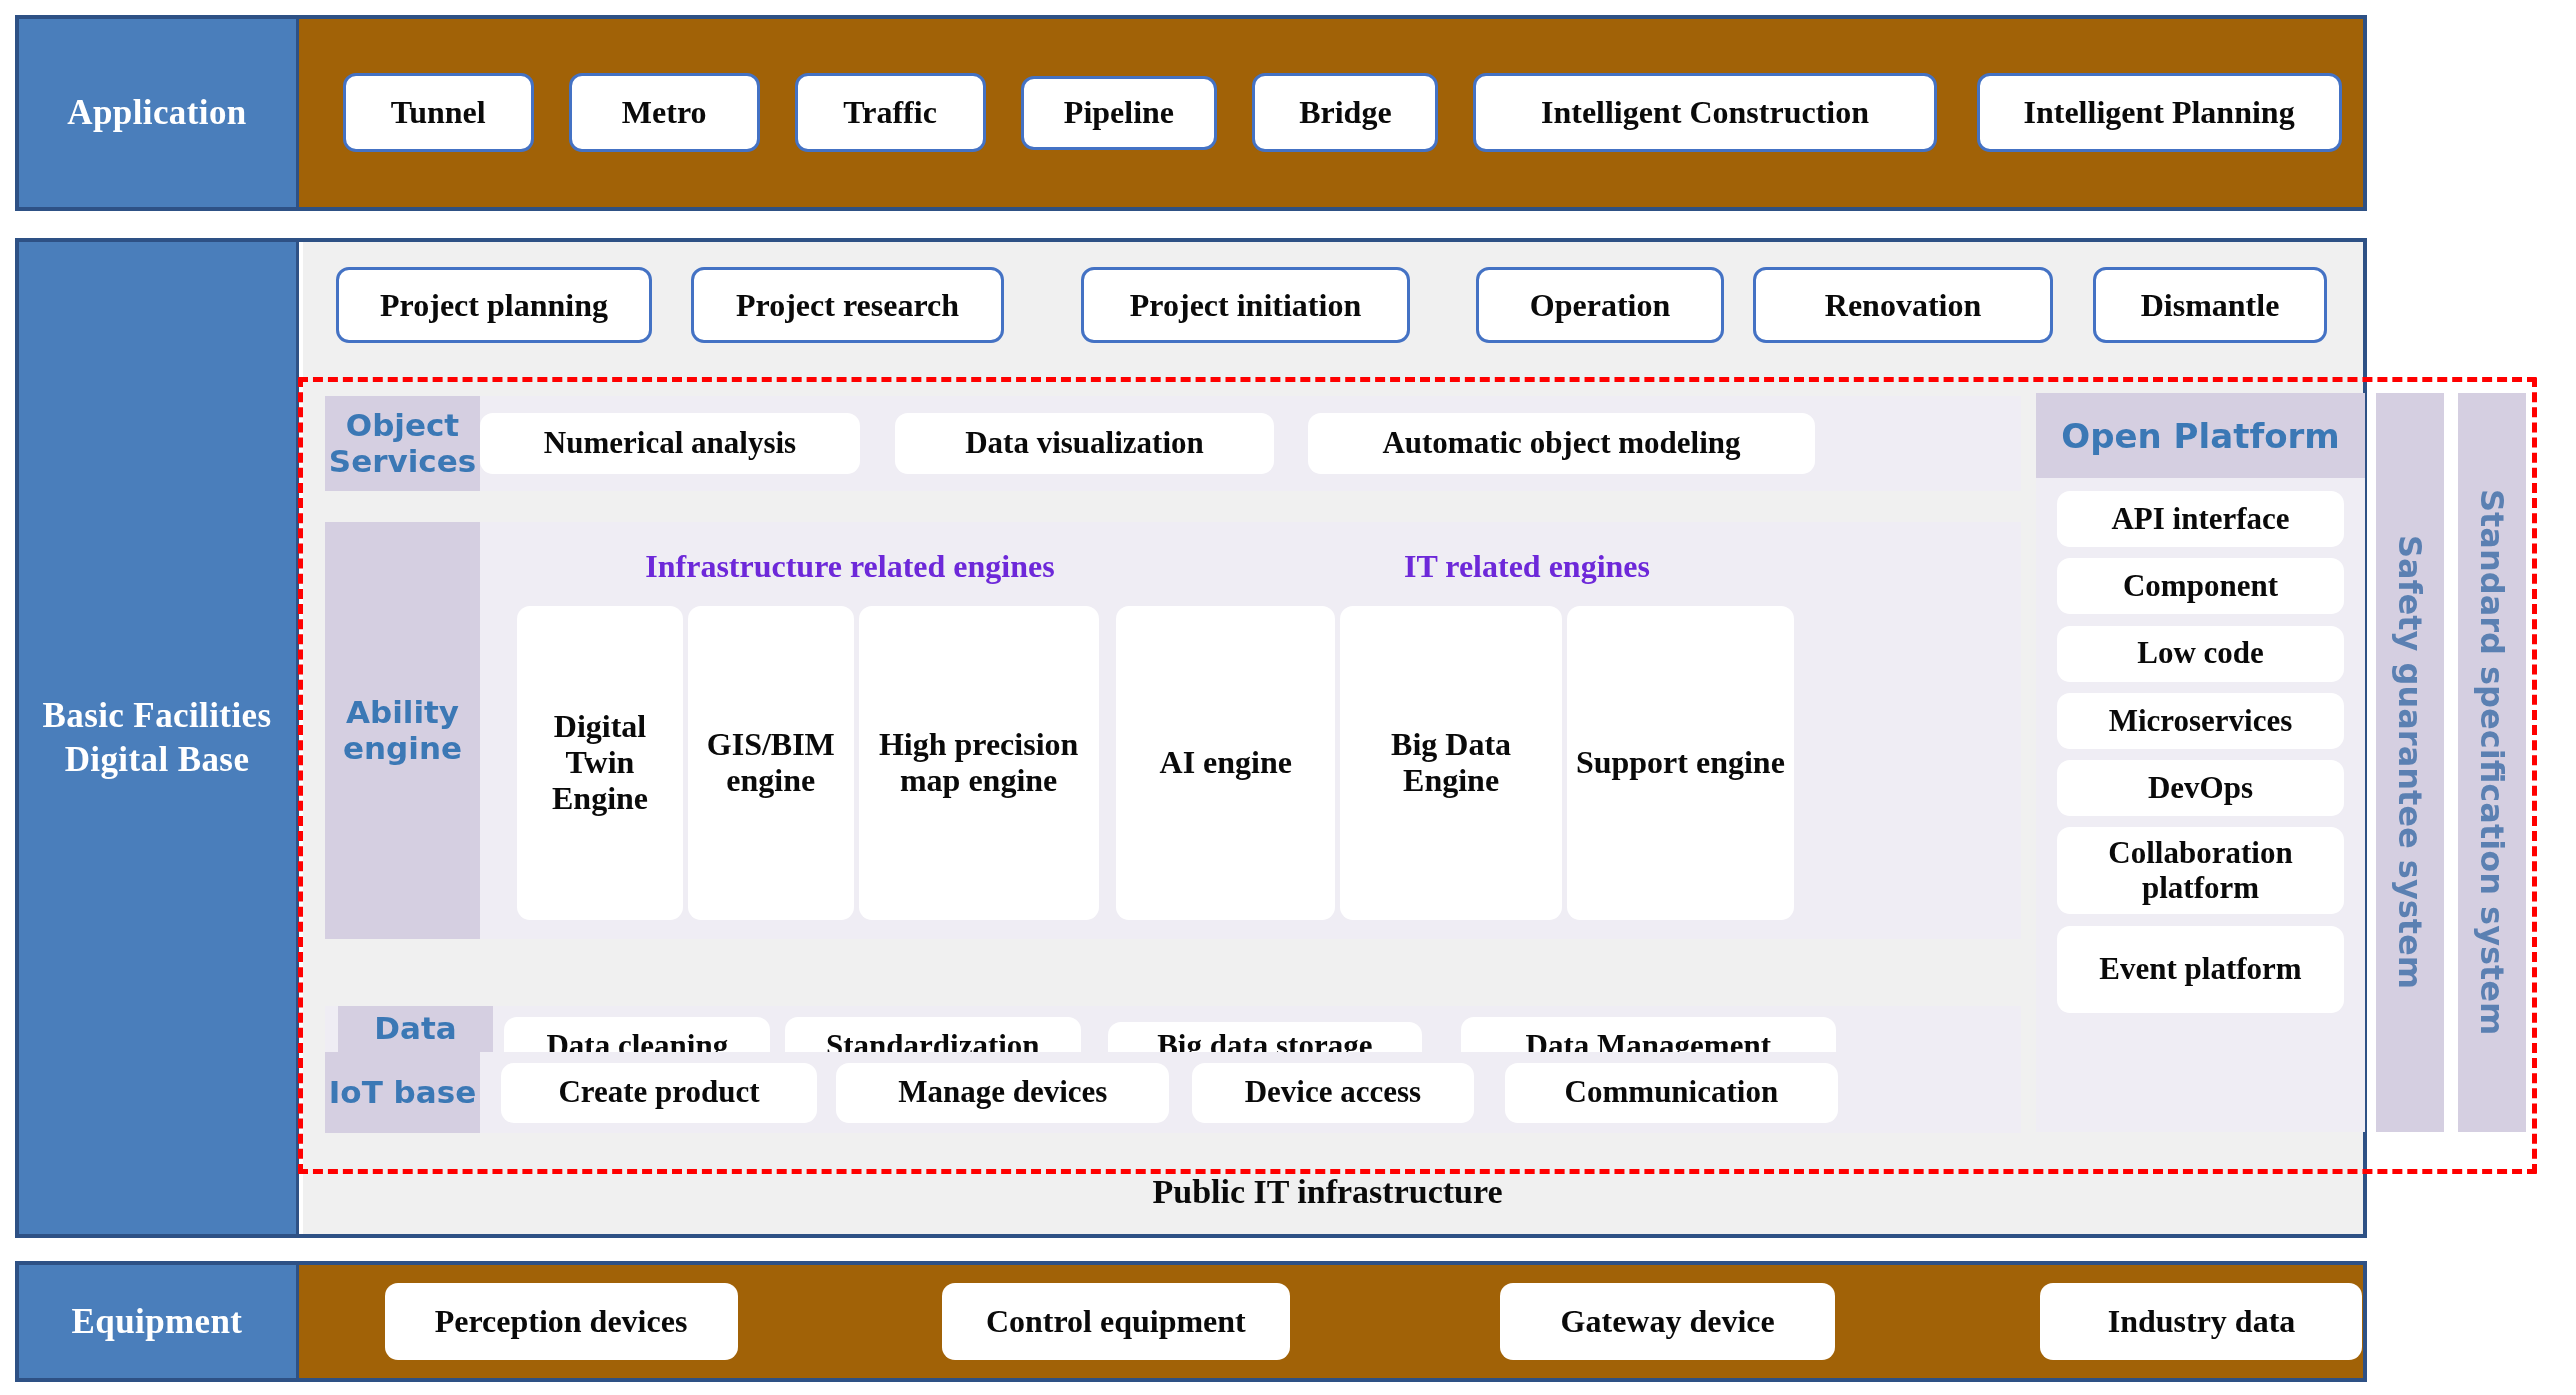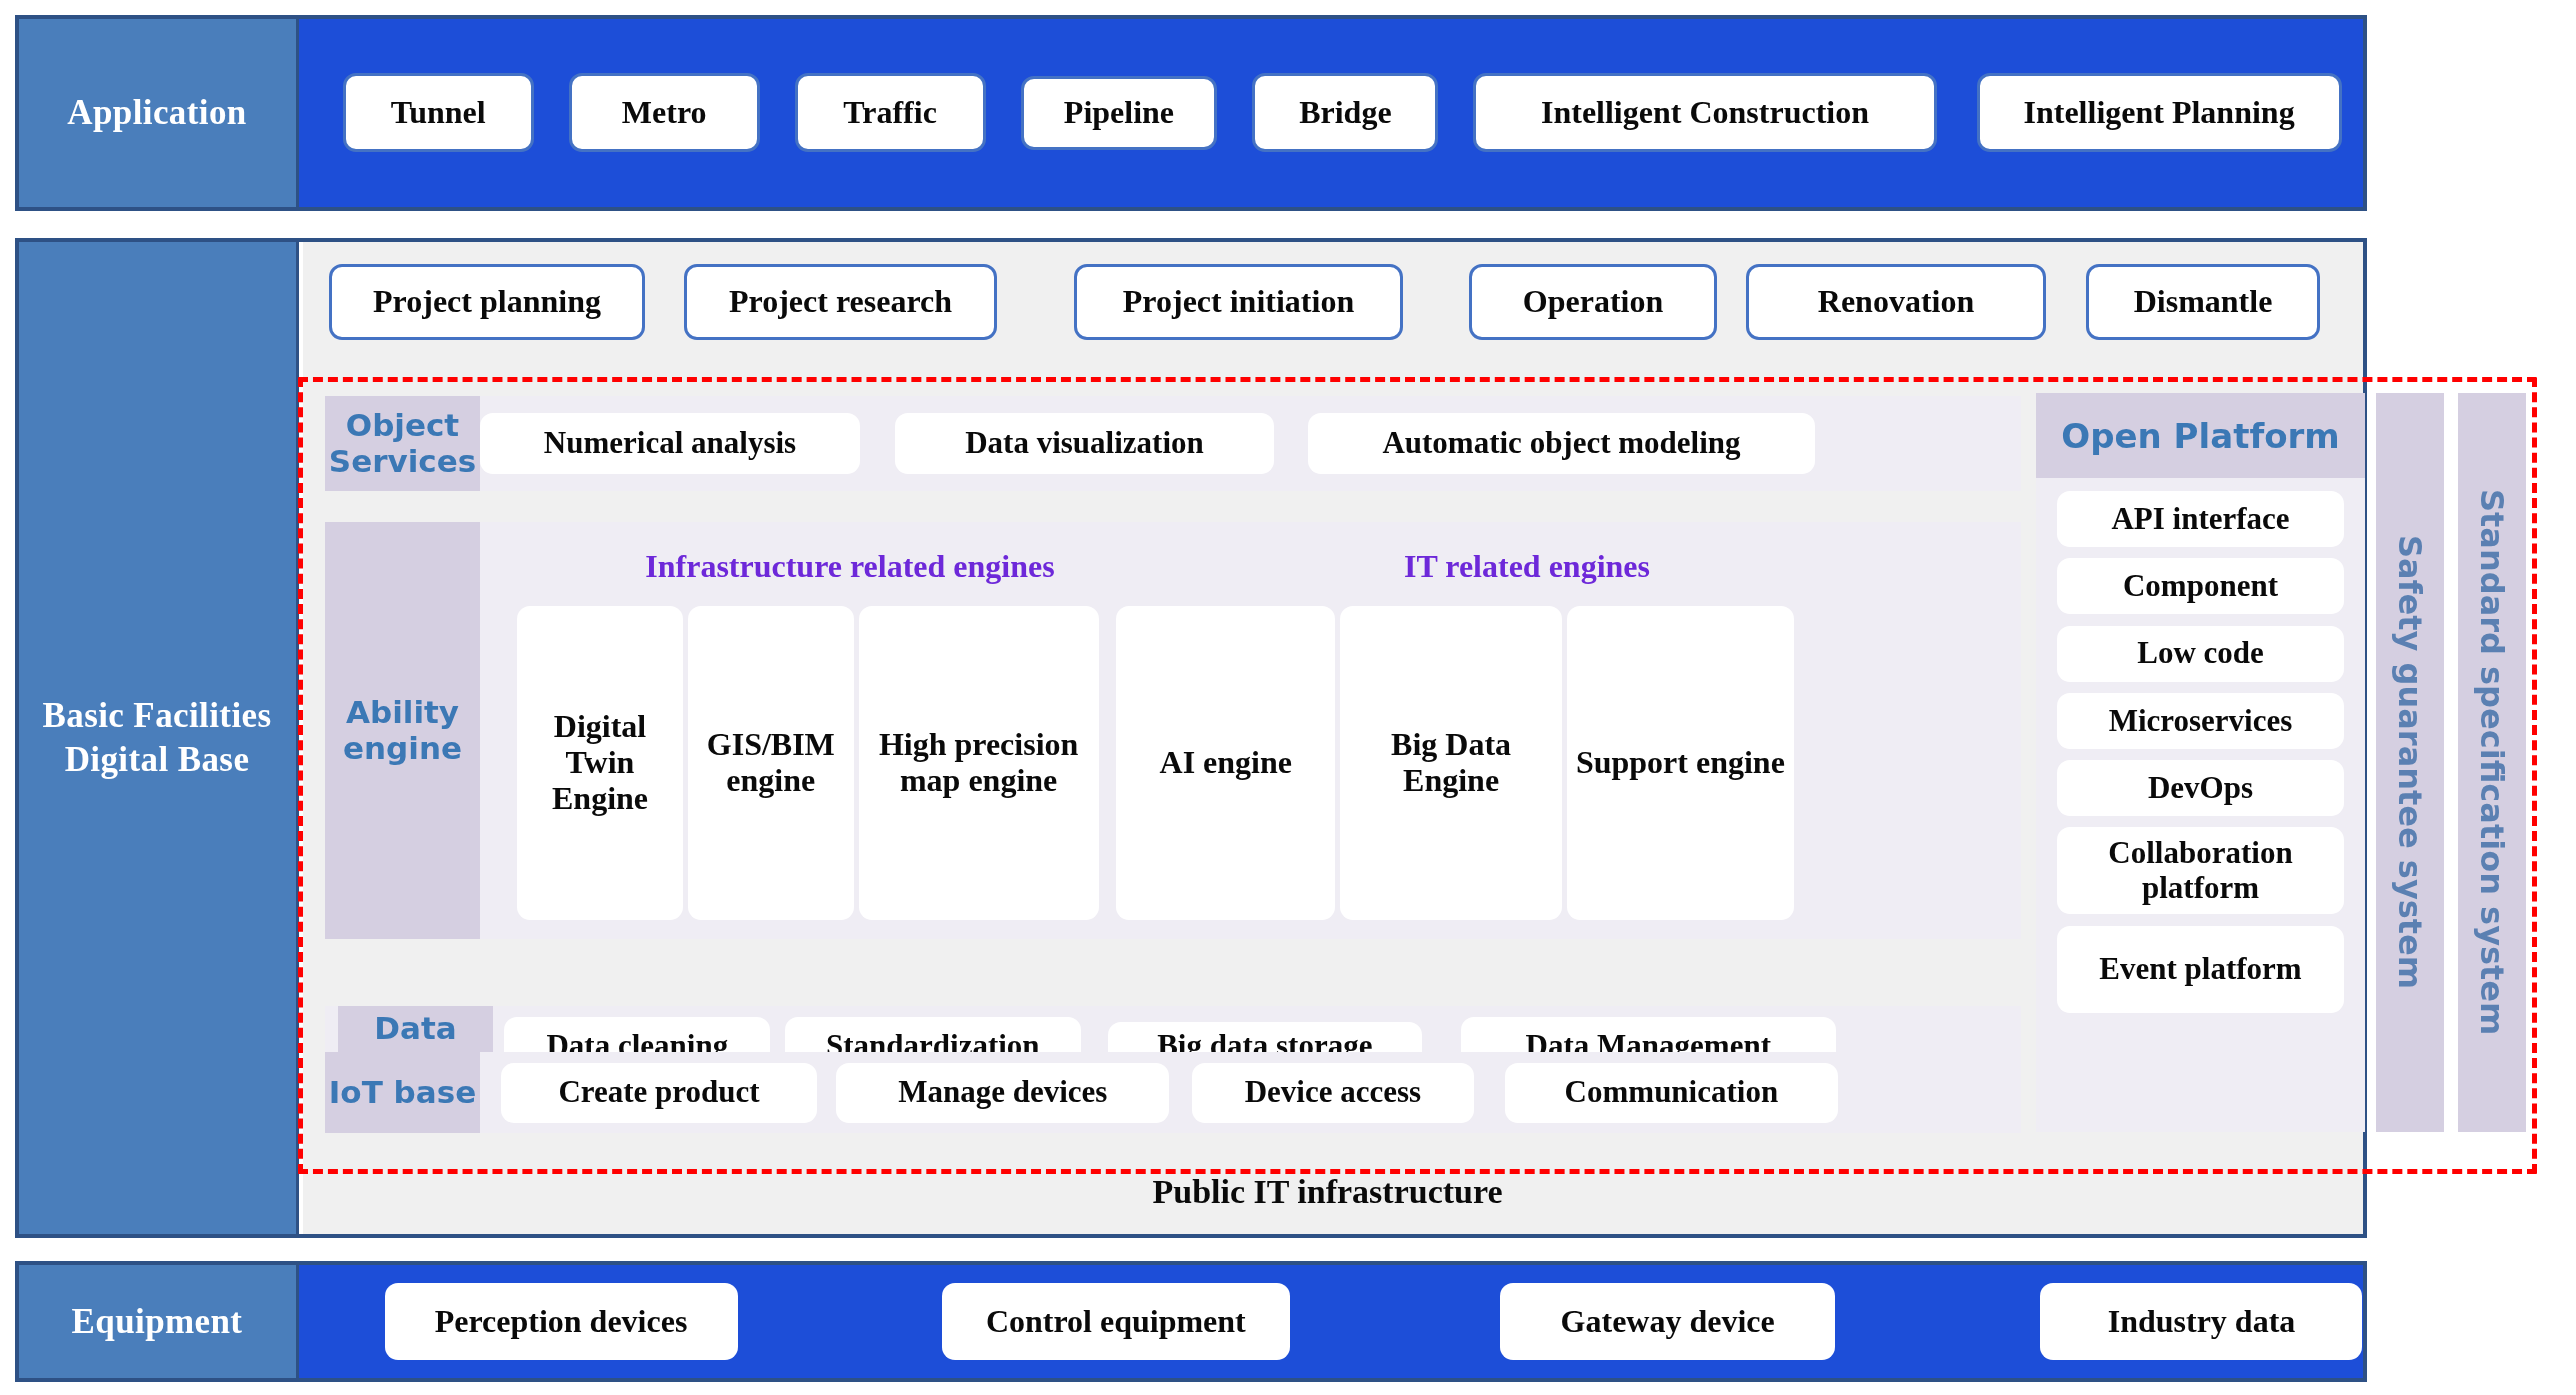--- a/index.html
+++ b/index.html
@@ -1,21 +1,21 @@
 <!DOCTYPE html>
 <html style="font-size:13px"><head>
 <meta charset="utf-8">
 <style>
   html,body{margin:0;padding:0;background:#ffffff;}
   body{width:2576px;height:1396px;font-family:"Liberation Serif",serif;overflow:hidden;}
 
   .canvas{position:relative;width:2576px;height:1396px;}
 
   
-  .band{position:absolute;border:4.8px solid #2E5185;background:#1d4ed8;box-sizing:border-box;}
+  .band{position:absolute;border:4.8px solid #2E5185;background:#a16207;box-sizing:border-box;}
   .band-label{position:absolute;left:0;top:0;bottom:0;background:#4A7EBB;color:#ffffff;
      display:flex;align-items:center;justify-content:center;text-align:center;
      font-weight:bold;letter-spacing:0.4px;box-sizing:border-box;border-right:3.2px solid #2E5185;}
   .band-body{position:absolute;top:0;bottom:0;right:0;display:flex;align-items:center;justify-content:space-between;}
 
   
   .pill{background:#ffffff;border:3.2px solid #4472C4;border-radius:13px;
      display:flex;align-items:center;justify-content:center;text-align:center;
      font-weight:bold;color:#0a0a0a;box-sizing:border-box;}
   
@@ -85,21 +85,21 @@
   </div>
 
   <div class="band" style="left:14.5px;top:238px;width:2352px;height:1000px;background:#ffffff;">
     <div class="band-label" style="width:280px;font-size:35px;line-height:1.25;padding:0 13px;">
       <span>Basic Facilities Digital Base</span>
     </div>
 
     <div style="position:absolute;left:284px;top:0;right:0;bottom:0;background:#F0F0F0;"></div>
   </div>
 
-  <div style="position:absolute;left:303px;top:254px;width:2054px;height:95px;display:flex;align-items:center;">
+  <div style="position:absolute;left:303px;top:248px;width:2054px;height:95px;display:flex;align-items:flex-end;padding-left:7px;">
     <div class="pill" style="width:316px;height:76px;font-size:32px;margin-left:26px;">
       <span>Project planning</span>
       </div>
     <div class="pill" style="width:313px;height:76px;font-size:32px;margin-left:39px;">
       <span>Project research</span>
       </div>
     <div class="pill" style="width:329px;height:76px;font-size:32px;margin-left:77px;">
       <span>Project initiation</span>
       </div>
     <div class="pill" style="width:248px;height:76px;font-size:32px;margin-left:66px;">

